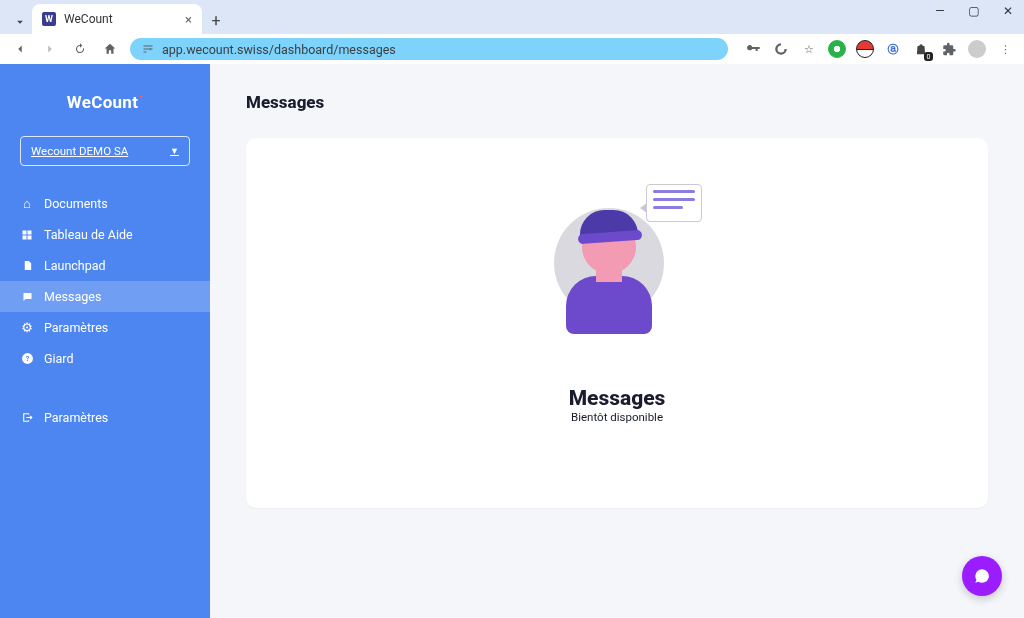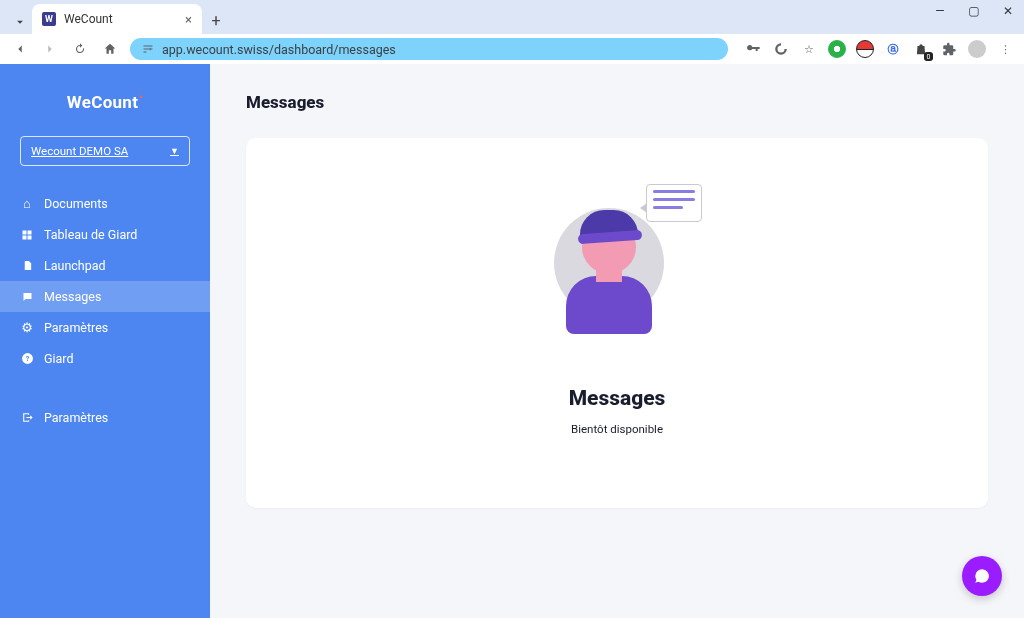--- a/index.html
+++ b/index.html
@@ -62,21 +62,21 @@
   .illus .neck { position:absolute; bottom:48px; left:64px; width:26px; height:16px; background:#f29bb2; }
   .illus .head { position:absolute; bottom:56px; left:50px; width:54px; height:54px; background:#f29bb2; border-radius:50%; }
   .illus .cap { position:absolute; bottom:90px; left:48px; width:58px; height:30px; background:#4b3aa8; border-radius: 26px 26px 6px 6px; }
   .illus .brim { position:absolute; bottom:88px; left:46px; width:64px; height:10px; background:#6c4acb; border-radius: 10px; transform: rotate(-4deg);}
   .illus .bubble { position:absolute; top:4px; right:0; width:56px; height:38px; background:#fff; border:1.5px solid #c9c9d6; border-radius:4px; }
   .illus .bubble::after { content:""; position:absolute; left:-7px; bottom:8px; width:0; height:0; border-top:5px solid transparent; border-bottom:5px solid transparent; border-right:7px solid #c9c9d6; }
   .illus .bubble .line { height:3px; background:#8a7de0; margin:5px 6px 0; border-radius:2px;}
   .illus .bubble .line.short { width:55%; }
 
   .card h2 { margin-top: 56px; font-size: 21px; font-weight:800; color:#1a1d2e; }
-  .card p { font-size:11.5px; color:#1a1d2e; margin-top:12px; }
+  .card p { font-size:11.5px; color:#1a1d2e; margin-top:0; }
 
   .fab { position:absolute; right:22px; bottom:22px; width:40px; height:40px; border-radius:50%; background:#9a1cff; display:flex; align-items:center; justify-content:center; box-shadow:0 3px 8px rgba(0,0,0,.2);}
   .fab svg { fill:#fff; }
 
   
   .icn { width:14px; height:14px; }
 </style>
 </head>
 <body>
 
@@ -174,21 +174,21 @@
       </div>
       <div class="nav-item">
         <span class="ni-icon">
             <svg width="12" height="12" viewBox="0 0 24 24" fill="#fff">
               <rect x="3" y="3" width="8" height="8"></rect>
               <rect x="13" y="3" width="8" height="8"></rect>
               <rect x="3" y="13" width="8" height="8"></rect>
               <rect x="13" y="13" width="8" height="8"></rect>
             </svg>
           </span>
-        <span>Tableau de Giard</span>
+        <span>Tableau de Aide</span>
       </div>
       <div class="nav-item">
         <span class="ni-icon">
             <svg width="11" height="13" viewBox="0 0 24 24" fill="#fff">
               <path d="M6 2h9l5 5v15H6z"></path>
             </svg>
           </span>
         <span>Launchpad</span>
       </div>
       <div class="nav-item active">

